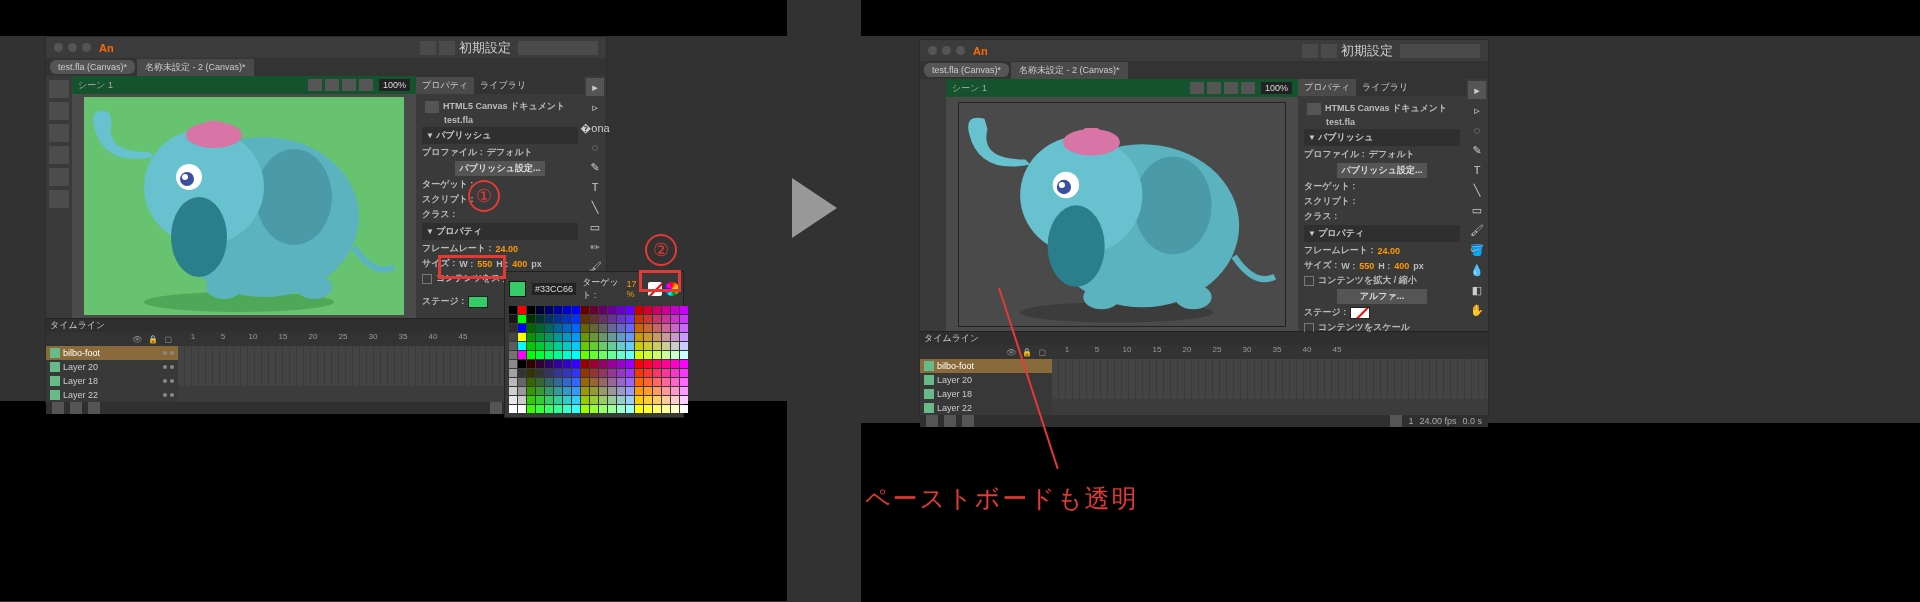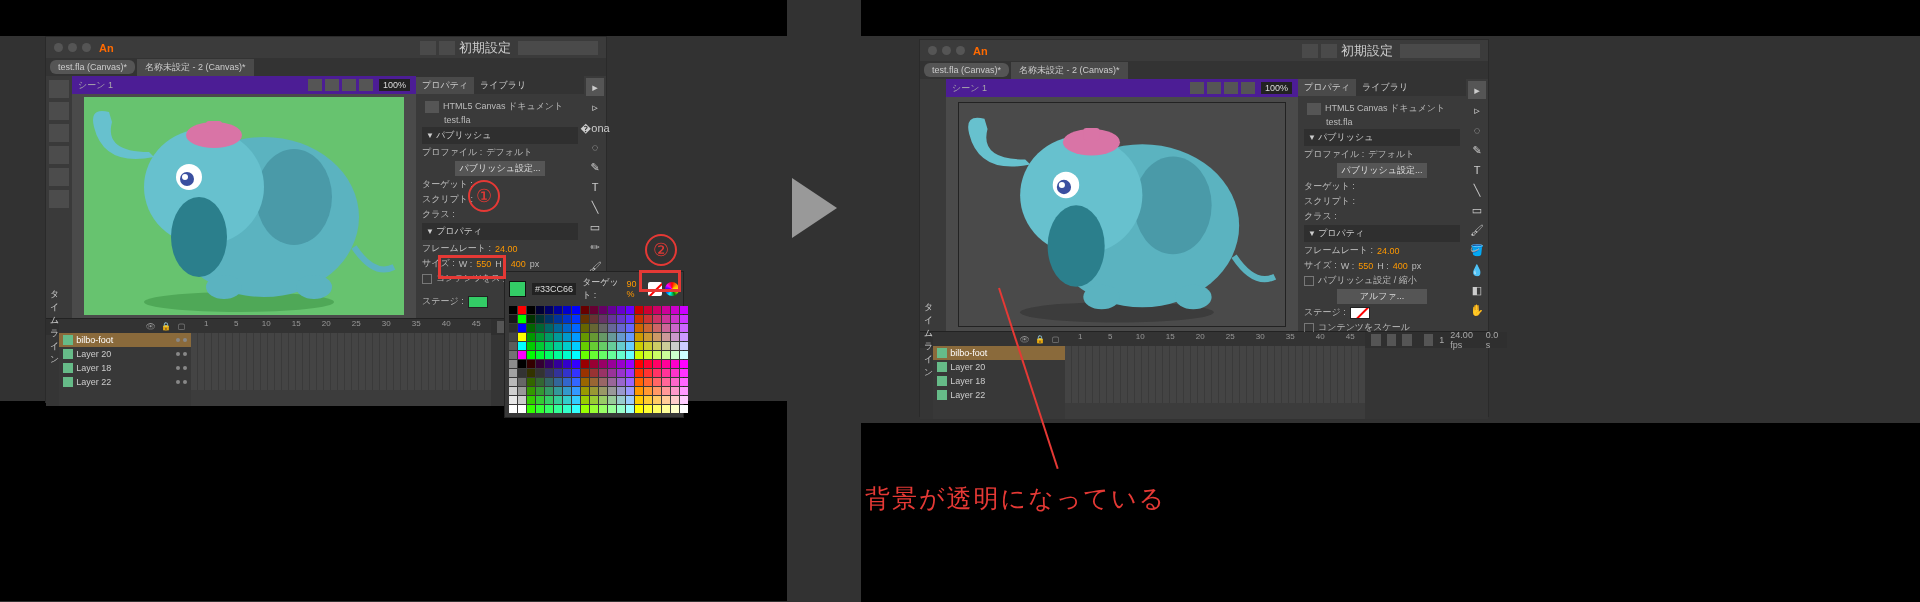--- a/index.html
+++ b/index.html
@@ -11,48 +11,48 @@
   .tl { width: 9px; height: 9px; border-radius: 50%; background: #555; }
   .app-icon { margin-left: 8px; color: #ff6a00; font-size: 11px; font-weight: bold; }
   .tb-spacer { flex: 1; }
   .tb-btn { width: 16px; height: 14px; background: #4a4a4a; margin-left: 3px; display: inline-block; }
   .ws-label { font-size: 13px; margin: 0 4px; color: #ccc; }
   .tabs { height: 18px; background: #333; display: flex; align-items: center; padding-left: 4px; }
   .tab { padding: 2px 8px; font-size: 9px; background: #4a4a4a; color: #ccc; margin-right: 2px; white-space: nowrap; }
   .tab.active { background: #555; border-radius: 6px; }
   .row { display: flex; }
   .doc-area { flex: 1; background: #3b3b3b; display: flex; flex-direction: column; }
-  .scene-bar { height: 18px; background: #4c1d95; display: flex; align-items: center; padding: 0 6px; font-size: 9px; }
+  .scene-bar { height: 18px; background: #14532d; display: flex; align-items: center; padding: 0 6px; font-size: 9px; }
   .scene-bar .sp { flex: 1; }
   .mini-icon { width: 14px; height: 12px; background: #555; margin-left: 3px; display: inline-block; }
   .zoom-box { background: #222; padding: 1px 4px; font-size: 9px; color: #ddd; margin-left: 6px; }
   .stage-wrap { flex: 1; background: #4a4a4a; display: flex; align-items: center; justify-content: center; position: relative; }
   .stage { position: relative; }
   .stage.green { background: #67c36f; }
   .right-stack { width: 26px; background: #3a3a3a; display: flex; flex-direction: column; align-items: center; padding-top: 4px; gap: 4px; }
   .right-stack .ic { width: 20px; height: 18px; background: #4c4c4c; }
   .right-panels { width: 168px; background: #3a3a3a; display: flex; flex-direction: column; }
   .panel-tabs { height: 18px; display: flex; align-items: center; background: #333; }
   .panel-tab { padding: 2px 6px; font-size: 9px; color: #ccc; }
   .panel-tab.active { background: #4a4a4a; }
-  .panel-body { padding: 4px 6px; font-size: 9px; color: #bbb; }
+  .panel-body { padding: 4px 6px; font-size: 9px; color: #bbb; font-weight: bold; }
   .panel-body .line { margin: 2px 0; display: flex; align-items: center; gap: 4px; white-space: nowrap; }
   .sect-head { background: #2f2f2f; padding: 2px 4px; font-size: 9px; color: #ccc; margin-top: 2px; }
   .sect-head::before { content: "▼ "; font-size: 8px; }
   .btn-wide { background: #555; padding: 1px 0; font-size: 9px; text-align: center; width: 90px; color: #ddd; }
   .field-box { background: #222; padding: 0 3px; color: #ddd; font-size: 9px; }
   .orange-num { color: #f90; font-size: 9px; }
   .swatch-sm { width: 20px; height: 12px; border: 1px solid #222; display: inline-block; }
   .swatch-green { background: #33cc66; }
   .swatch-none { background: #fff; position: relative; overflow: hidden; }
   .swatch-none::after { content: ""; position: absolute; left: -2px; top: 50%; width: 140%; height: 2px; background: red; transform: rotate(-45deg); }
   .tools-col { width: 22px; background: #3a3a3a; display: flex; flex-direction: column; align-items: center; padding-top: 2px; gap: 2px; }
   .tool { width: 18px; height: 18px; display: flex; align-items: center; justify-content: center; font-size: 11px; color: #ccc; background: #3a3a3a; }
   .tool.sel { background: #555; }
-  .timeline-area { height: 88px; background: #353535; border-top: 1px solid #222; display: flex; flex-direction: row; }
+  .timeline-area { height: 88px; background: #353535; border-top: 1px solid #222; display: flex; flex-direction: column; }
   .tl-tabs { height: 16px; display: flex; align-items: center; padding-left: 4px; font-size: 9px; background: #2f2f2f; color: #ccc; }
   .tl-body { flex: 1; display: flex; }
   .layer-list { width: 132px; background: #383838; }
   .layer-head { height: 14px; background: #333; display: flex; align-items: center; justify-content: flex-end; padding-right: 6px; gap: 6px; font-size: 8px; color: #999; }
   .layer-row { height: 14px; display: flex; align-items: center; padding: 0 4px; font-size: 9px; color: #ccc; gap: 3px; }
   .layer-row.sel { background: #8a6a3b; color: #fff; }
   .layer-row .dot { width: 4px; height: 4px; background: #888; border-radius: 2px; }
   .layer-ic { width: 10px; height: 10px; background: #6b8; }
   .frames-area { flex: 1; background: #3c3c3c; position: relative; }
   .ruler { height: 14px; background: #333; display: flex; font-size: 8px; color: #999; }
@@ -289,21 +289,21 @@
       <span>0.0 s</span>
     </div>
   </div>
 </div>
 
 <div class="color-pop" style="left:504px; top:271px; width:180px;">
   <div class="cp-head">
     <span class="cp-sw"></span>
     <span class="cp-input">#33CC66</span>
     <span>ターゲット :</span>
-    <span class="orange-num">90 %</span>
+    <span class="orange-num">17 %</span>
     <div class="cp-right">
       <span class="cp-ic none"></span>
       <span class="cp-ic wheel"></span>
     </div>
   </div>
   <div class="line" style="margin:2px 0;"><span class="ft-ic"></span></div>
   <div class="swatch-grid" id="swatch-grid-1">
       <div style="background: rgb(0, 0, 0);"></div>
       <div style="background: rgb(255, 0, 0);"></div>
       <div style="background: rgb(0, 0, 0);"></div>
@@ -647,21 +647,21 @@
         <div class="line">
             <span>サイズ :</span>
             <span>W :</span>
             <span class="orange-num">550</span>
             <span>H :</span>
             <span class="orange-num">400</span>
             <span>px</span>
           </div>
         <div class="line">
             <span style="width:10px;height:10px;border:1px solid #777;"></span>
-            <span>パブリッシュ設定 / 縮小</span>
+            <span>コンテンツを拡大 / 縮小</span>
           </div>
         <div class="line" style="justify-content:center;">
             <span class="btn-wide">アルファ...</span>
           </div>
         <div class="line">
             <span>ステージ :</span>
             <span class="swatch-sm swatch-none"></span>
           </div>
         <div class="line">
             <span style="width:10px;height:10px;border:1px solid #777;"></span>
@@ -735,13 +735,13 @@
       <span style="flex:1"></span>
       <span class="ft-ic"></span>
       <span>1</span>
       <span>24.00 fps</span>
       <span>0.0 s</span>
     </div>
   </div>
 </div>
 
 <div class="red-line" style="left:998px; top:288px; height:190px; transform: rotate(-18deg);"></div>
-<div class="caption-red" style="left:865px; top:482px;">背景が透明になっている</div>
+<div class="caption-red" style="left:865px; top:482px;">ペーストボードも透明</div>
 
 </body></html>

